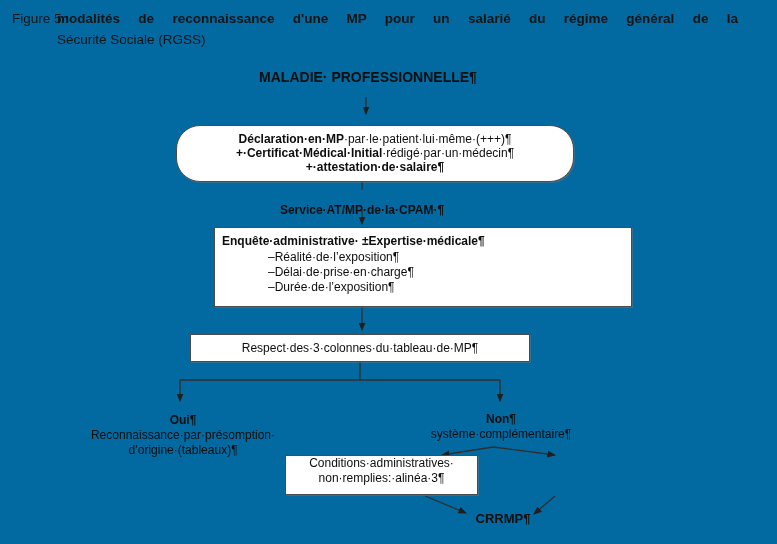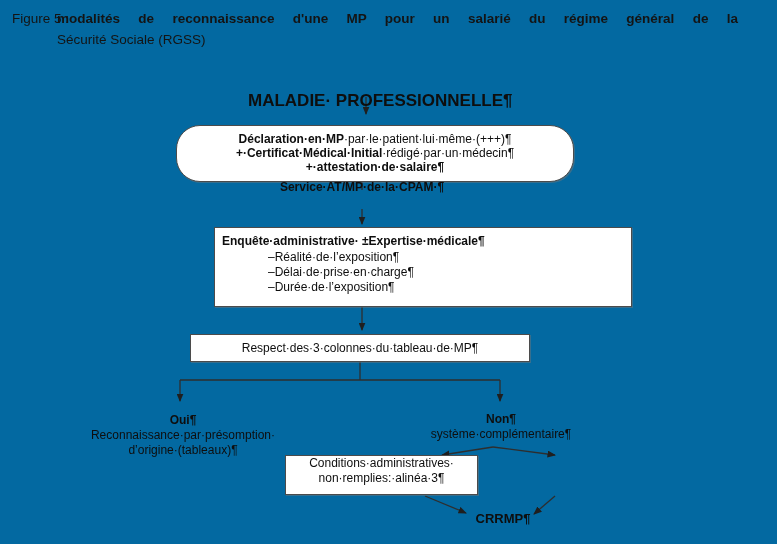--- a/index.html
+++ b/index.html
@@ -91,29 +91,29 @@
       <line x1="180" y1="380" x2="500" y2="380"></line>
       <line x1="180" y1="380" x2="180" y2="401" marker-end="url(#ah)"></line>
       <line x1="500" y1="380" x2="500" y2="401" marker-end="url(#ah)"></line>
       <line x1="493" y1="447" x2="442" y2="455" marker-end="url(#ah)"></line>
       <line x1="493" y1="447" x2="555" y2="455" marker-end="url(#ah)"></line>
       <line x1="425" y1="496" x2="466" y2="513" marker-end="url(#ah)"></line>
       <line x1="555" y1="496" x2="534" y2="514" marker-end="url(#ah)"></line>
     </g>
   </svg>
 
-  <div class="node-label b" style="left:248px; top:93px; width:240px; font-size:17px;">MALADIE· PROFESSIONNELLE¶</div>
+  <div class="node-label b" style="left:248px; top:70px; width:240px; font-size:14px;">MALADIE· PROFESSIONNELLE¶</div>
 
   <div class="box center declaration-box">
     <div><b class="b">Déclaration·en·MP</b><span>·par·le·patient·lui·même·(+++)¶</span></div>
     <div><b class="b">+·Certificat·Médical·Initial</b><span>·rédigé·par·un·médecin¶</span></div>
     <div class="b">+·attestation·de·salaire¶</div>
   </div>
 
-  <div class="node-label b" style="left:242px; top:180px; width:240px;">Service·AT/MP·de·la·CPAM·¶</div>
+  <div class="node-label b" style="left:242px; top:203px; width:240px;">Service·AT/MP·de·la·CPAM·¶</div>
 
   <div class="box enquete-box">
     <div class="enquete-heading">Enquête·administrative· ±Expertise·médicale¶</div>
     <div class="enquete-item">–Réalité·de·l’exposition¶</div>
     <div class="enquete-item">–Délai·de·prise·en·charge¶</div>
     <div class="enquete-item">–Durée·de·l’exposition¶</div>
   </div>
 
   <div class="box center respect-box">Respect·des·3·colonnes·du·tableau·de·MP¶</div>
 

